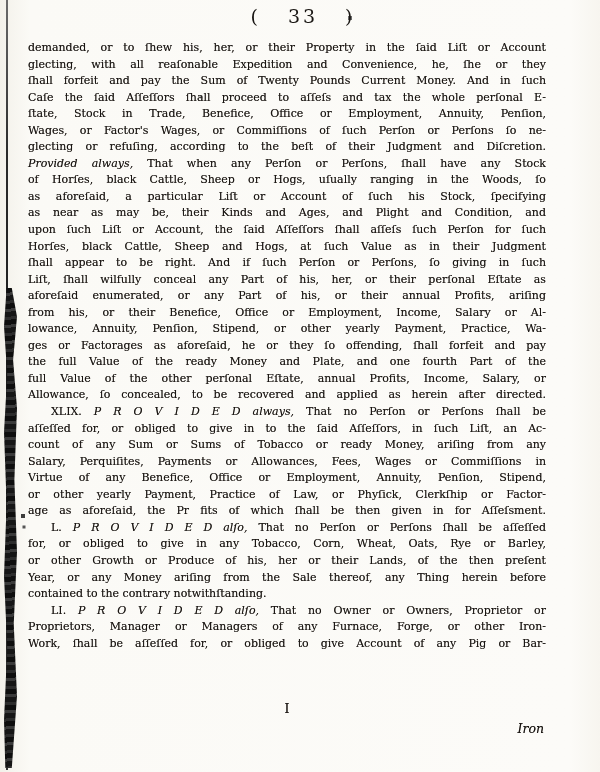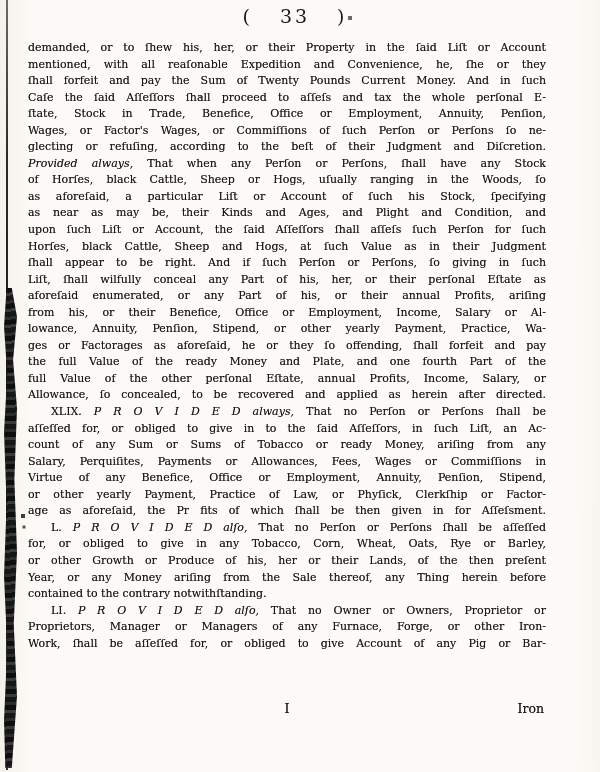--- a/index.html
+++ b/index.html
@@ -29,56 +29,56 @@
   }
   .specks {
     position: absolute; left: 0; top: 0; width: 2px; height: 2px;
     background: transparent;
     box-shadow: 349px 17px 0 1px #6b6b6b,
                 22px 515px 0 1px #3d3d3d,
                 23px 526px 0 0.5px #555,
                 200px 96px 0 0.5px #9a9a98;
   }
   .header {
-    position: absolute; top: 5px; left: 8px; width: 574px;
+    position: absolute; top: 5px; left: 16px; width: 574px;
     text-align: center;
     font-size: 19px; color: #191613;
     letter-spacing: 3px; word-spacing: 18px;
   }
   .body-text {
     position: absolute; top: 40px; left: 28px; width: 518px;
     color: #191512;
     font-size: 11px; line-height: 16.55px;
     text-shadow: 0 0 0.4px rgba(20,15,10,0.55);
   }
   .tl { text-align: justify; text-align-last: justify; white-space: normal; }
   .tl.short { text-align-last: left; }
   .tl.ind { padding-left: 23px; }
   .it { font-style: italic; }
   .footer {
     position: absolute; top: 701px; left: 28px; width: 518px; height: 20px;
     color: #191512; font-size: 12.5px;
     text-shadow: 0 0 0.4px rgba(20,15,10,0.55);
   }
   .sig { position: absolute; left: 0; right: 0; text-align: center; }
-  .catch { position: absolute; right: 2px; top: 0; }
+  .catch { position: absolute; right: 2px; top: 20px; font-style: italic; }
 </style>
 </head>
 <body>
 
 <div class="page">
   <div class="binding-line"></div>
   <div class="binding-band"></div>
   <div class="specks"></div>
 
   <div class="header">( 33 )</div>
 
   <div class="body-text">
       <div class="tl"><span>demanded, or to ſhew his, her, or their Property in the ſaid Liſt or Account</span></div>
-      <div class="tl"><span>mentioned, with all reaſonable Expedition and Convenience, he, ſhe or they</span></div>
+      <div class="tl"><span>glecting, with all reaſonable Expedition and Convenience, he, ſhe or they</span></div>
       <div class="tl"><span>ſhall forfeit and pay the Sum of Twenty Pounds Current Money. And in ſuch</span></div>
       <div class="tl"><span>Caſe the ſaid Aſſeſſors ſhall proceed to aſſeſs and tax the whole perſonal E-</span></div>
       <div class="tl"><span>ſtate, Stock in Trade, Benefice, Office or Employment, Annuity, Penſion,</span></div>
       <div class="tl"><span>Wages, or Factor's Wages, or Commiſſions of ſuch Perſon or Perſons ſo ne-</span></div>
       <div class="tl"><span>glecting or refuſing, according to the beſt of their Judgment and Diſcretion.</span></div>
       <div class="tl"><span class="it">Provided always,</span><span> That when any Perſon or Perſons, ſhall have any Stock</span></div>
       <div class="tl"><span>of Horſes, black Cattle, Sheep or Hogs, uſually ranging in the Woods, ſo</span></div>
       <div class="tl"><span>as aforeſaid, a particular Liſt or Account of ſuch his Stock, ſpecifying</span></div>
       <div class="tl"><span>as near as may be, their Kinds and Ages, and Plight and Condition, and</span></div>
       <div class="tl"><span>upon ſuch Liſt or Account, the ſaid Aſſeſſors ſhall aſſeſs ſuch Perſon for ſuch</span></div>

